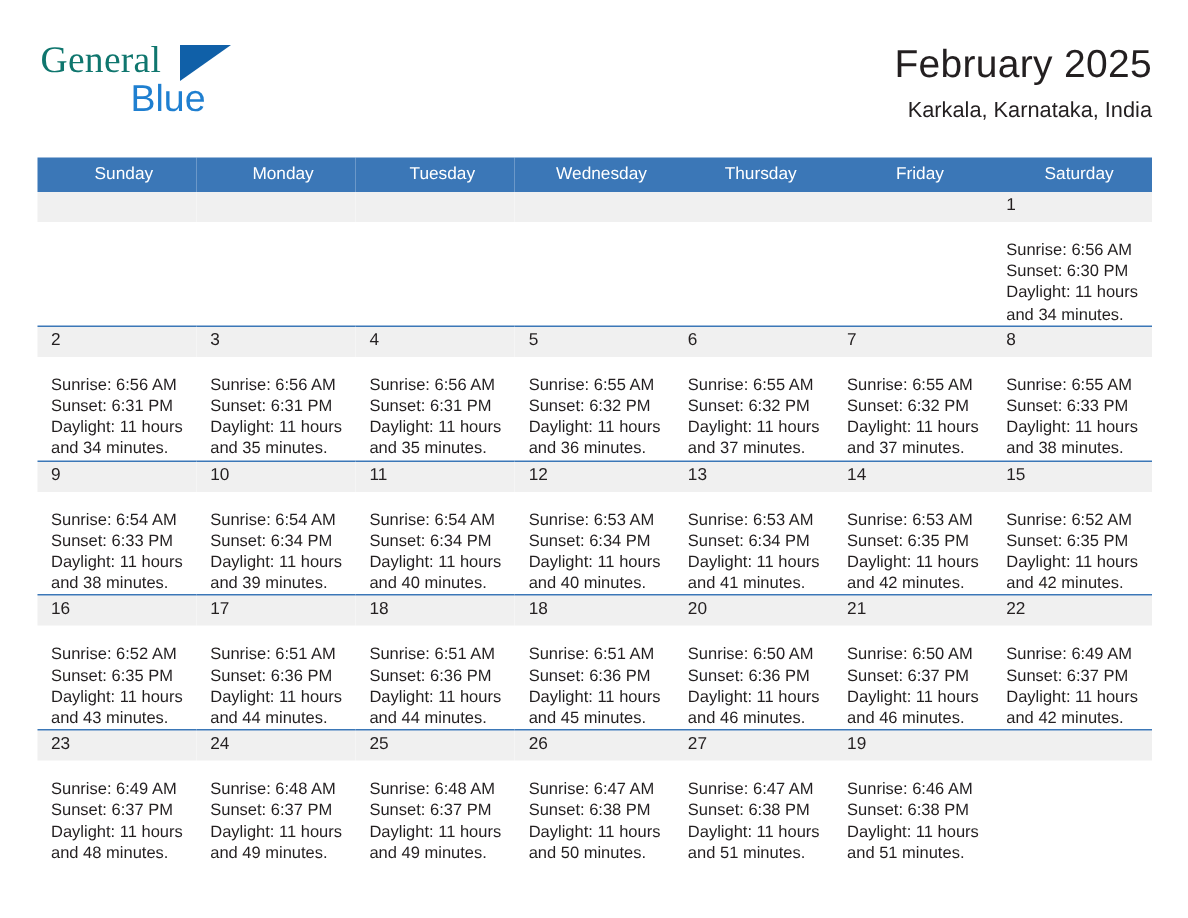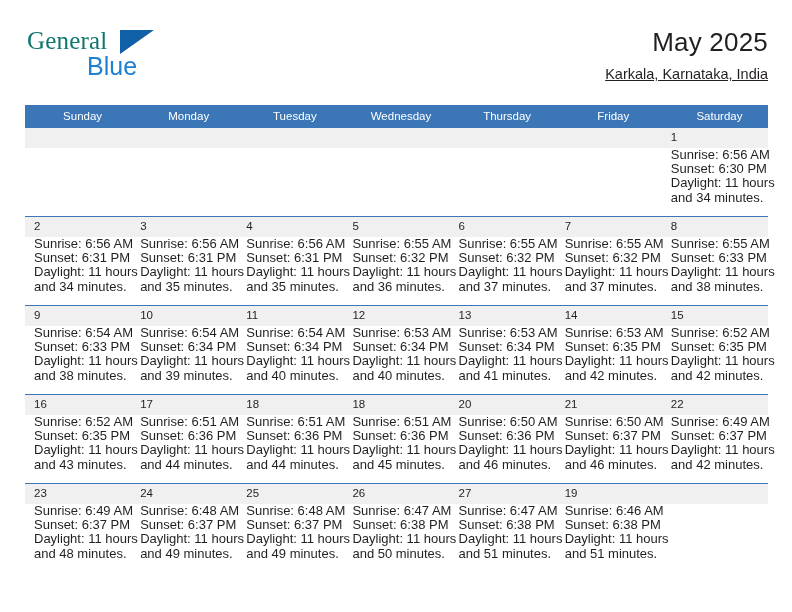--- a/index.html
+++ b/index.html
@@ -81,21 +81,20 @@
     color: #231f20;
     line-height: 1.15;
     letter-spacing: 0.2px;
   }
   .cal-subtitle {
     margin-top: 8px;
     font-size: 14.5px;
     font-weight: 400;
     color: #231f20;
     line-height: 1.15;
-    text-decoration: underline;
   }
 
   
   .calendar {
     position: absolute;
     left: 25px;
     top: 105px;
     width: 743px;
     border-collapse: collapse;
     table-layout: fixed;
@@ -135,22 +134,22 @@
     color: #231f20;
     padding: 3px 0 4px 9px;
     line-height: 1.1;
     min-height: 13px;
   }
   .daynum.blank {
     color: transparent;
   }
 
   .details {
-    padding: 0 6px 0 9px;
-    font-size: 13px;
+    padding: 12px 6px 0 9px;
+    font-size: 11px;
     line-height: 14.2px;
     color: #231f20;
   }
   .details div {
     white-space: nowrap;
   }
 </style>
 </head>
 <body>
 
@@ -158,21 +157,21 @@
 
   <div class="top-bar">
 
     <div class="brand">
       <span class="brand-general">General</span>
       <span class="brand-triangle"></span>
       <span class="brand-blue">Blue</span>
     </div>
 
     <div class="title-block">
-      <div class="cal-title">May 2025</div>
+      <div class="cal-title">February 2025</div>
       <div class="cal-subtitle">Karkala, Karnataka, India</div>
     </div>
 
   </div>
 
   <table class="calendar">
     <colgroup>
       <col style="width:14.2857%">
         <col style="width:14.2857%">
         <col style="width:14.2857%">

